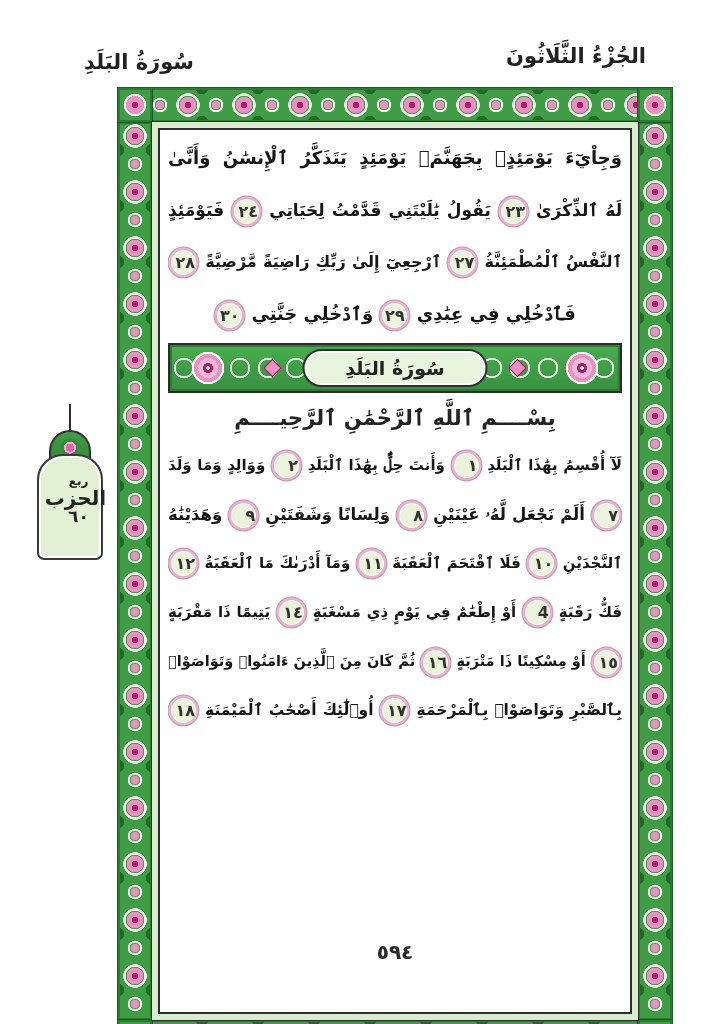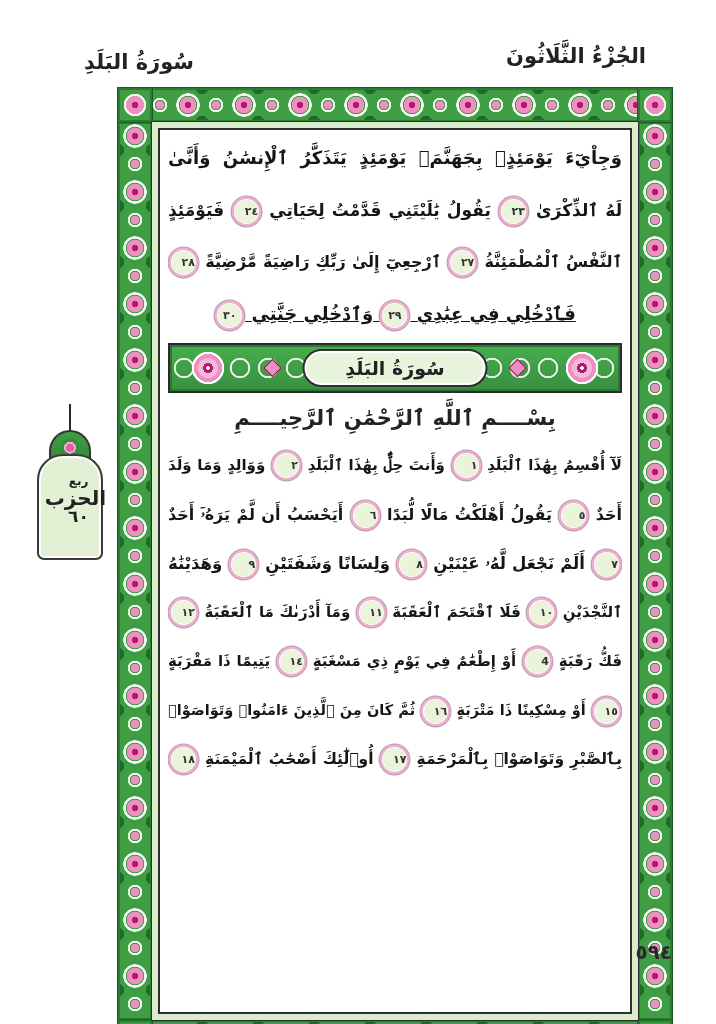--- a/index.html
+++ b/index.html
@@ -50,24 +50,24 @@
     box-shadow:inset 0 0 0 1px #ffffff;
     display:flex;flex-direction:column;padding:2px 8px;
   }
   
   .qline{
     text-align:justify;text-align-last:justify;overflow:hidden;
     font-weight:700;white-space:normal;color:#161616;
   }
   .lines-fajr .qline{height:52px;line-height:52px;}
   .lines-balad .qline{height:49px;line-height:49px;}
-  .qline.center{text-align:center;text-align-last:center;text-decoration:underline;}
+  .qline.center{text-align:center;text-align-last:center;}
   .vmark{
     display:inline-block;width:23px;height:23px;line-height:23px;border-radius:50%;
-    background:#e9f4da;color:#333;font-size:11px;text-align:center;vertical-align:middle;
+    background:#e9f4da;color:#333;font-size:16px;text-align:center;vertical-align:middle;
     box-shadow:0 0 0 1px #ffffff, 0 0 0 3.5px #efaed0, 0 0 0 4.5px rgba(90,40,70,.45);
     margin:0 4px;font-weight:700;
   }
   
   .banner{
     position:relative;height:50px;margin:3px 0 2px;border:2px solid #2b2b2b;box-sizing:border-box;
     background-color:#42a347;
     background-image:
       radial-gradient(circle at 14px 23px, rgba(0,0,0,0) 8px, rgba(255,255,255,.85) 8.5px, rgba(255,255,255,.85) 10px, rgba(0,0,0,0) 10.5px),
       linear-gradient(#48ad4d,#389040);
@@ -104,21 +104,21 @@
   .hizb .dome{
     position:absolute;left:3px;right:3px;top:50px;bottom:2px;
     background:#e2f1d4;border:2px solid #3a3a3a;border-radius:26px 26px 7px 7px;
     box-shadow:inset 0 0 0 2px #ffffff;
   }
   .hizb-text{position:absolute;left:17px;right:0;top:70px;text-align:center;font-weight:700;color:#222;}
   .hizb-text .t1{font-size:12px;line-height:15px;}
   .hizb-text .t2{font-size:20px;line-height:18px;}
   .hizb-text .t3{font-size:17px;line-height:18px;}
   
-  .pageno{position:absolute;top:940px;left:118px;width:554px;
+  .pageno{position:absolute;top:940px;left:118px;width:554px;text-align:center;
     font-size:20px;font-weight:700;letter-spacing:3px;color:#2a2a2a;}
 </style>
 </head>
 <body>
 
 <div class="hdr hdr-right">الجُزْءُ الثَّلَاثُونَ</div>
 <div class="hdr hdr-left">سُورَةُ البَلَدِ</div>
 
 <div class="frame">
   <div class="edge edge-h edge-top"></div>
@@ -147,21 +147,20 @@
       <div class="diamond d-right"></div>
       <div class="cartouche">
         <span>سُورَةُ البَلَدِ</span>
       </div>
     </div>
 
     <div class="bismillah">بِسْــــمِ ٱللَّهِ ٱلرَّحْمَٰنِ ٱلرَّحِيــــمِ</div>
 
     <div class="lines-balad">
         <div class="qline" style="font-size: 15px;"><span>لَآ أُقْسِمُ بِهَٰذَا ٱلْبَلَدِ</span> <span class="vmark">١</span> <span>وَأَنتَ حِلٌّۢ بِهَٰذَا ٱلْبَلَدِ</span> <span class="vmark">٢</span> <span>وَوَالِدٍ وَمَا وَلَدَ</span></div>
-        <div class="qline" style="font-size: 16px;"><span>أَحَدٌ</span> <span class="vmark">٥</span> <span>يَقُولُ أَهْلَكْتُ مَالًا لُّبَدًا</span> <span class="vmark">٦</span> <span>أَيَحْسَبُ أَن لَّمْ يَرَهُۥٓ أَحَدٌ</span></div>
         <div class="qline" style="font-size: 16.5px;"> <span class="vmark">٧</span> <span>أَلَمْ نَجْعَل لَّهُۥ عَيْنَيْنِ</span> <span class="vmark">٨</span> <span>وَلِسَانًا وَشَفَتَيْنِ</span> <span class="vmark">٩</span> <span>وَهَدَيْنَٰهُ</span></div>
         <div class="qline" style="font-size: 15px;"><span>ٱلنَّجْدَيْنِ</span> <span class="vmark">١٠</span> <span>فَلَا ٱقْتَحَمَ ٱلْعَقَبَةَ</span> <span class="vmark">١١</span> <span>وَمَآ أَدْرَىٰكَ مَا ٱلْعَقَبَةُ</span> <span class="vmark">١٢</span> </div>
         <div class="qline" style="font-size: 15px;"><span>فَكُّ رَقَبَةٍ</span> <span class="vmark">4</span> <span>أَوْ إِطْعَٰمٌ فِي يَوْمٍ ذِي مَسْغَبَةٍ</span> <span class="vmark">١٤</span> <span>يَتِيمًا ذَا مَقْرَبَةٍ</span></div>
         <div class="qline" style="font-size: 14.5px;"> <span class="vmark">١٥</span> <span>أَوْ مِسْكِينًا ذَا مَتْرَبَةٍ</span> <span class="vmark">١٦</span> <span>ثُمَّ كَانَ مِنَ ٱلَّذِينَ ءَامَنُوا۟ وَتَوَاصَوْا۟</span></div>
         <div class="qline" style="font-size: 15.5px;"><span>بِٱلصَّبْرِ وَتَوَاصَوْا۟ بِٱلْمَرْحَمَةِ</span> <span class="vmark">١٧</span> <span>أُو۟لَٰٓئِكَ أَصْحَٰبُ ٱلْمَيْمَنَةِ</span> <span class="vmark">١٨</span> </div>
       </div>
   </div>
 </div>
 
 <div class="hizb">

